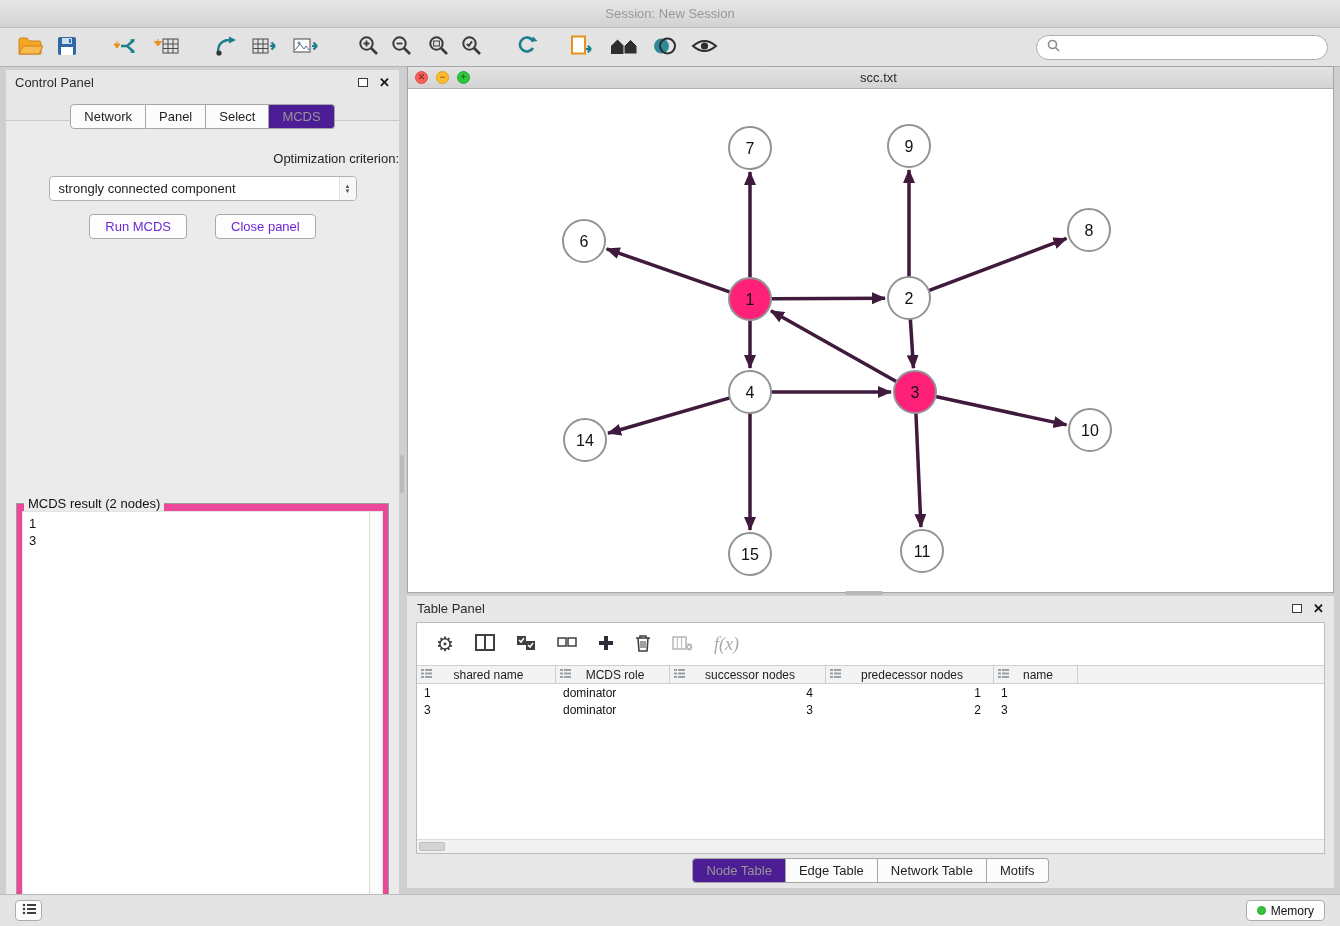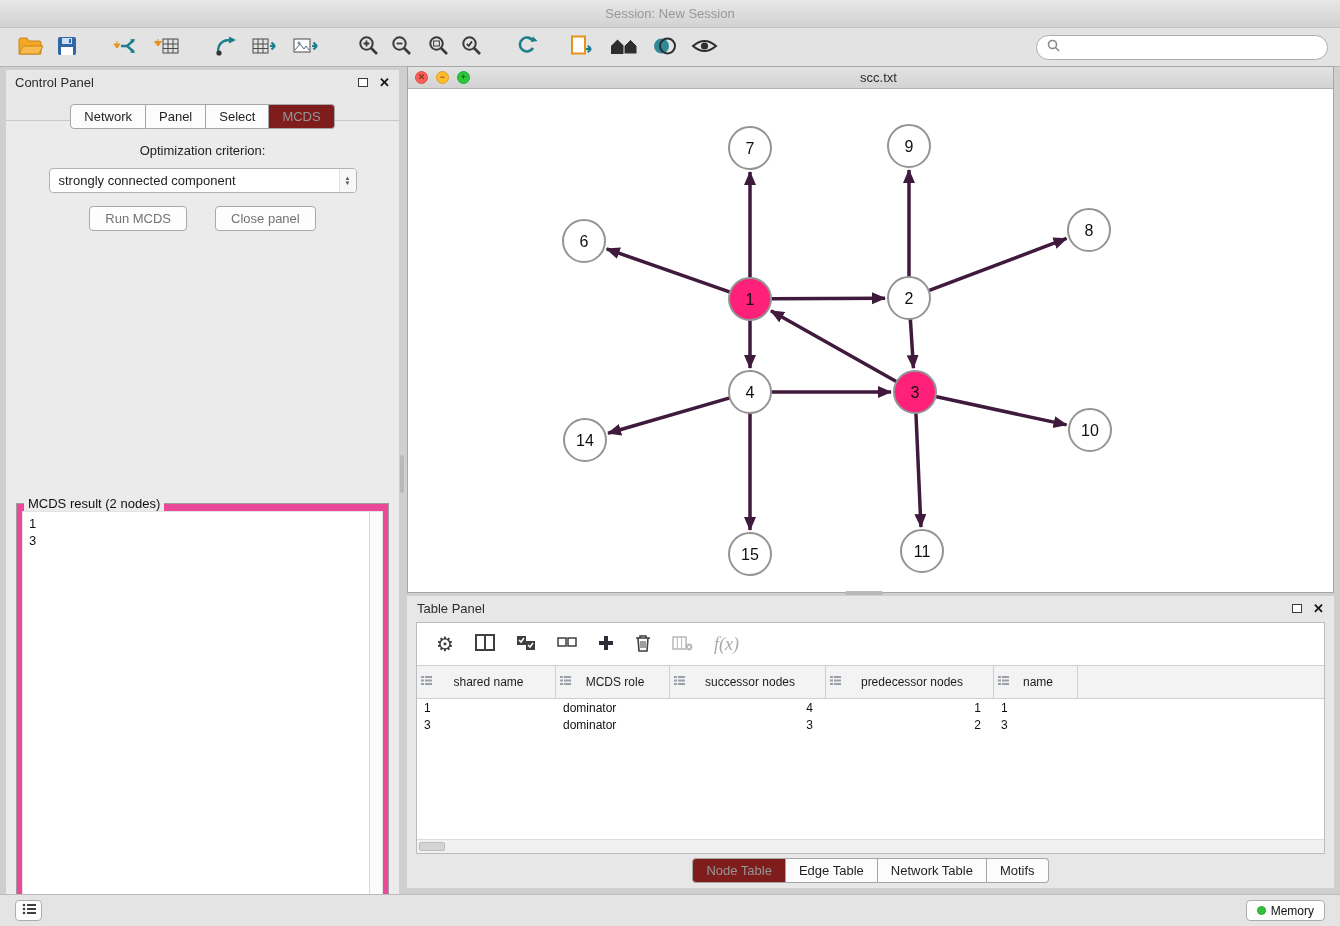--- a/index.html
+++ b/index.html
@@ -20,29 +20,29 @@
   
   .control-panel{position:absolute;left:6px;top:70px;width:393px;height:892px;background:#e7e7e7}
   .cp-header{height:24px;display:flex;align-items:center;padding:0 9px;color:#2c2c2c}
   .panel-icons{margin-left:auto;display:flex;align-items:center;gap:11px}
   .float-icon{width:10px;height:9px;border:1.5px solid #3a3a3a;display:inline-block;background:#fff}
   .close-icon{font-weight:bold;font-size:13px;color:#141414;line-height:1}
   .cp-tabs{display:flex;justify-content:center;margin-top:10px;position:relative;z-index:2}
   .tab{padding:4px 13px;background:#fcfcfc;border:1px solid #a6a6a6;border-left:none;font-size:13px;color:#1f1f1f}
   .tab:first-child{border-left:1px solid #a6a6a6;border-radius:4px 0 0 4px}
   .tab:last-child{border-radius:0 4px 4px 0}
-  .tab.active{background:#7f1d1d;color:#969696}
+  .tab.active{background:#4c1d95;color:#969696}
   .cp-body{position:absolute;top:50px;left:0;right:0;bottom:0;background:#ebebeb;border-top:1px solid #c9c9c9}
-  .opt-label{text-align:center;margin-top:22px}
+  .opt-label{text-align:right;margin-top:30px}
   .selectbox{width:308px;height:25px;margin:10px auto 0;background:#fff;border:1px solid #b2b2b2;border-radius:4px;
     display:flex;align-items:center;padding-left:9px;overflow:hidden}
   .stepper{margin-left:auto;width:17px;height:100%;display:flex;flex-direction:column;align-items:center;justify-content:center;
     color:#555;font-size:6px;line-height:5px;border-left:1px solid #e2e2e2;background:#f7f7f7}
   .btn-row{display:flex;justify-content:center;gap:28px;margin-top:13px}
-  .btn{height:25px;padding:0 15px;background:#fdfdfd;border:1px solid #a9a9a9;border-radius:4px;font-size:13px;color:#737373}
+  .btn{height:25px;padding:0 15px;background:#fdfdfd;border:1px solid #a9a9a9;border-radius:4px;font-size:13px;color:#6d28d9}
   .result-group{position:absolute;left:10px;right:10px;top:432px;bottom:8px;border:1px solid #9c9c9c;background:#ec4899}
   .result-legend{position:absolute;top:-8px;left:7px;background:#ebebeb;padding:0 4px;font-size:13px;color:#111}
   .result-inner{position:absolute;left:5px;right:5px;top:7px;bottom:5px;display:flex;border:1px solid #e3e3e3;background:#fff}
   .result-lines{flex:1;padding:3px 6px;line-height:17px;font-size:13px;color:#111}
   .result-scroll{width:13px;border-left:1px solid #d9d9d9;background:#fbfbfb}
 
   
   .network-window{position:absolute;left:407px;top:66px;width:927px;height:527px;background:#fff;border:1px solid #a6a6a6}
   .net-titlebar{height:22px;background:linear-gradient(#e3e3e3,#d3d3d3);border-bottom:1px solid #b2b2b2;
     display:flex;align-items:center;padding:0 7px;position:relative}
@@ -60,21 +60,21 @@
   .hsplit{position:absolute;left:845px;top:591px;width:38px;height:4px;background:#b9b9b9;border-radius:2px}
 
   
   .table-panel{position:absolute;left:407px;top:596px;width:927px;height:292px;background:#e7e7e7}
   .tp-header{height:24px;display:flex;align-items:center;padding:0 10px;color:#2c2c2c}
   .tp-content{position:absolute;left:9px;right:9px;top:26px;bottom:34px;background:#fff;border:1px solid #bcbcbc;overflow:hidden}
   .tp-toolbar{height:42px;display:flex;align-items:center;gap:21px;padding-left:19px}
   .tp-icon{display:flex;align-items:center;justify-content:center;background:none;border:none;padding:0}
   .gear{font-size:20px;color:#3e3e3e;line-height:1}
   .fx{font-family:"Liberation Serif",serif;font-style:italic;font-size:18px;color:#a9a9a9}
-  .theader{display:flex;border-top:1px solid #cfcfcf;border-bottom:1px solid #cfcfcf;background:#f3f3f3;height:34px;font-size:12px;color:#1c1c1c}
+  .theader{display:flex;border-top:1px solid #cfcfcf;border-bottom:1px solid #cfcfcf;background:#f3f3f3;height:19px;font-size:12px;color:#1c1c1c}
   .hcell{display:flex;align-items:center;border-right:1px solid #cfcfcf;padding-left:4px}
   .hcell .hlabel{flex:1;text-align:center;padding-right:10px}
   .trow{display:flex;height:17px;font-size:12px;align-items:center;color:#111}
   .tcell{padding-left:7px;overflow:hidden;white-space:nowrap}
   .c0{width:139px}.c1{width:114px}.c2{width:156px}.c3{width:168px}.c4{width:84px}
   .tcell.c2,.tcell.c3{text-align:right;padding-right:13px;padding-left:0}
   .hscroll{position:absolute;left:0;right:0;bottom:0;height:14px;background:#f1f1f1;border-top:1px solid #dcdcdc}
   .hthumb{position:absolute;left:2px;top:2px;width:26px;height:9px;background:#d4d4d4;border:1px solid #bdbdbd;border-radius:2px}
   .tp-tabs{position:absolute;left:0;right:0;bottom:5px;display:flex;justify-content:center}
 

